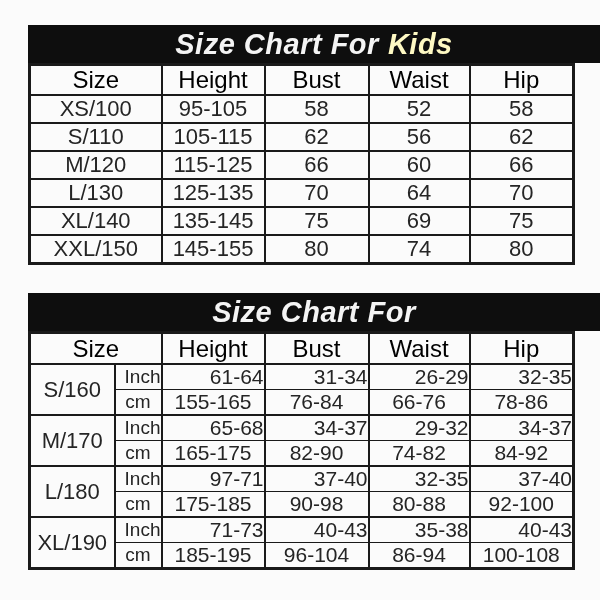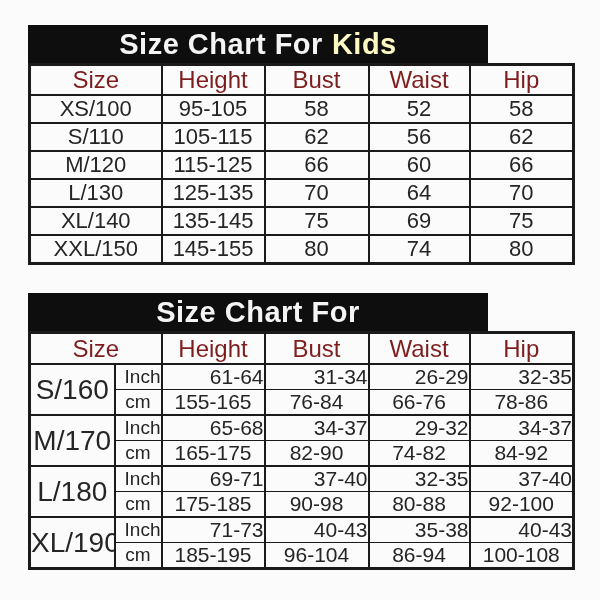--- a/index.html
+++ b/index.html
@@ -15,31 +15,32 @@
     box-sizing: border-box;
     width: 600px;
     height: 600px;
     padding: 25px 28px 0 28px;
   }
   .chart-block { width: 544px; }
   .chart-block.adult-block { margin-top: 28px; }
 
   .title-bar {
     box-sizing: border-box;
-    width: 460px;
+    width: 572px;
     height: 38px;
     background: #0e0e0e;
     display: flex;
     align-items: center;
     justify-content: center;
     gap: 9px;
     font-size: 29px;
     font-weight: bold;
     color: #f4f4f4;
     letter-spacing: 0.5px;
+    font-style: italic;
   }
   .title-highlight { color: #fef9c3; }
 
   table.size-table {
     table-layout: fixed;
     border-collapse: collapse;
     width: 544px;
     background: #fbfbfb;
   }
   table.size-table th,
@@ -59,31 +60,31 @@
   col.c-unit    { width: 47px;  }
   col.c-height  { width: 103px; }
   col.c-bust    { width: 104px; }
   col.c-waist   { width: 101px; }
   col.c-hip     { width: 104px; }
 
   thead th {
     height: 27px;
     font-weight: normal;
     font-size: 24px;
-    color: #7f1d1d;
+    color: #000000;
   }
   .adult-block thead th { height: 29px; }
 
   tbody td {
     height: 24px;
     font-size: 22px;
     color: #252525;
   }
   .adult-block tbody td { font-size: 21px; }
-  .adult-block td.size-cell { font-size: 28px; margin-top: 44px; }
+  .adult-block td.size-cell { font-size: 22px; margin-top: 44px; }
   .adult-block td.unit-cell { font-size: 19px; }
 
   
   .adult-block tr.row-inch td:not(.size-cell) { border-bottom-width: 1px; text-align: right; }
   .adult-block tr.row-cm td { border-top-width: 1px; margin-top: 15px; }
   .adult-block td.size-cell { border-top-width: 2px; border-bottom-width: 2px; }
 </style>
 </head>
 <body>
 
@@ -210,21 +211,21 @@
           <td class="unit-cell">cm</td>
           <td>165-175</td>
           <td>82-90</td>
           <td>74-82</td>
           <td>84-92</td>
         </tr>
 
         <tr class="row-inch">
           <td class="size-cell" rowspan="2">L/180</td>
           <td class="unit-cell">Inch</td>
-          <td>69-71</td>
+          <td>97-71</td>
           <td>37-40</td>
           <td>32-35</td>
           <td>37-40</td>
         </tr>
         <tr class="row-cm">
           <td class="unit-cell">cm</td>
           <td>175-185</td>
           <td>90-98</td>
           <td>80-88</td>
           <td>92-100</td>

